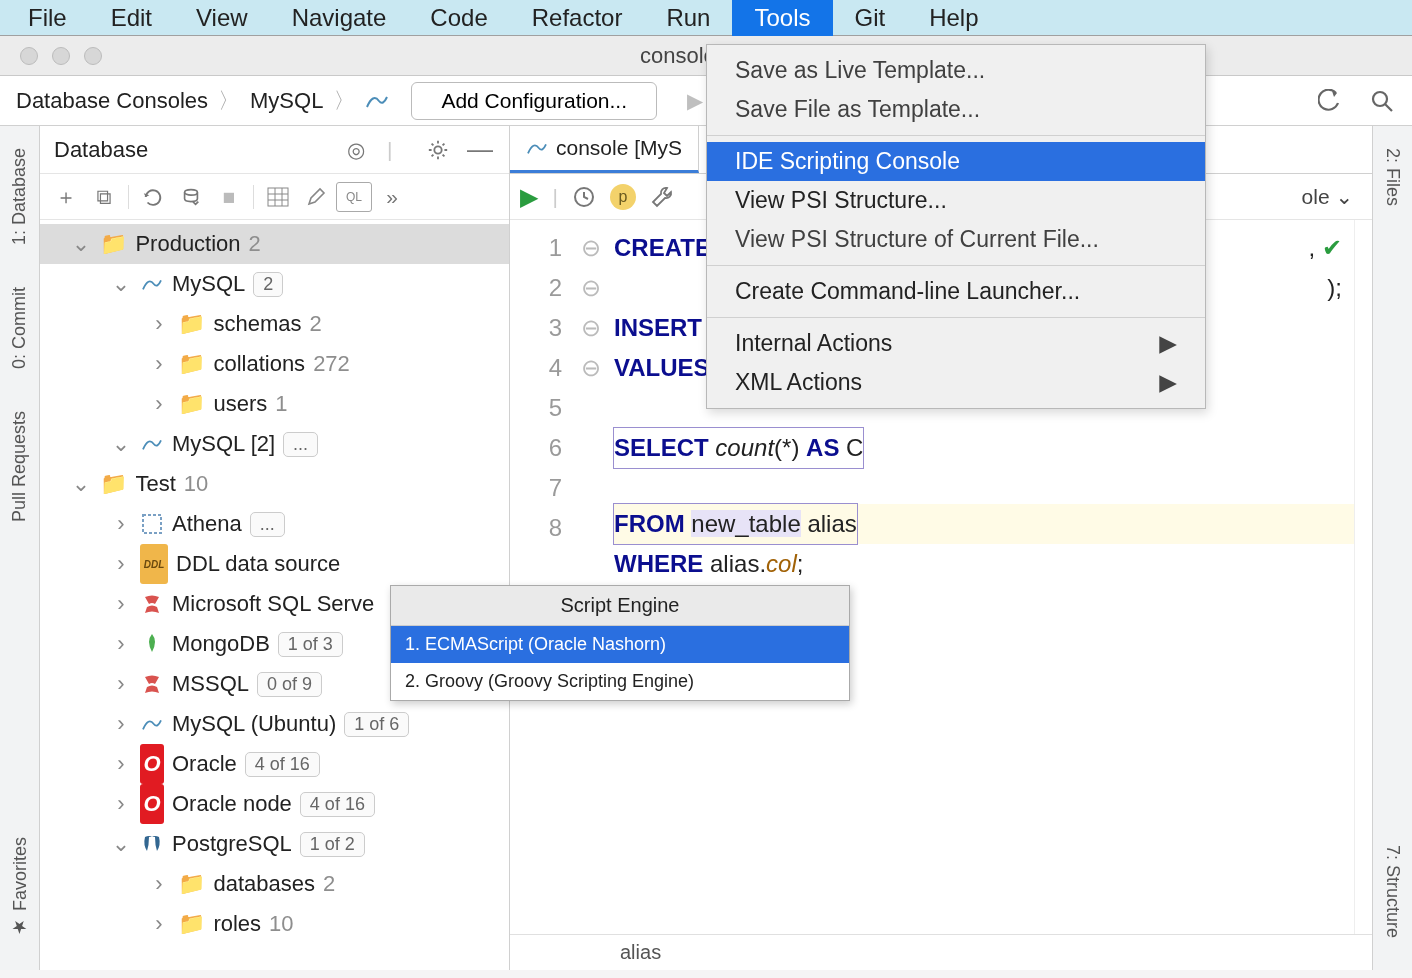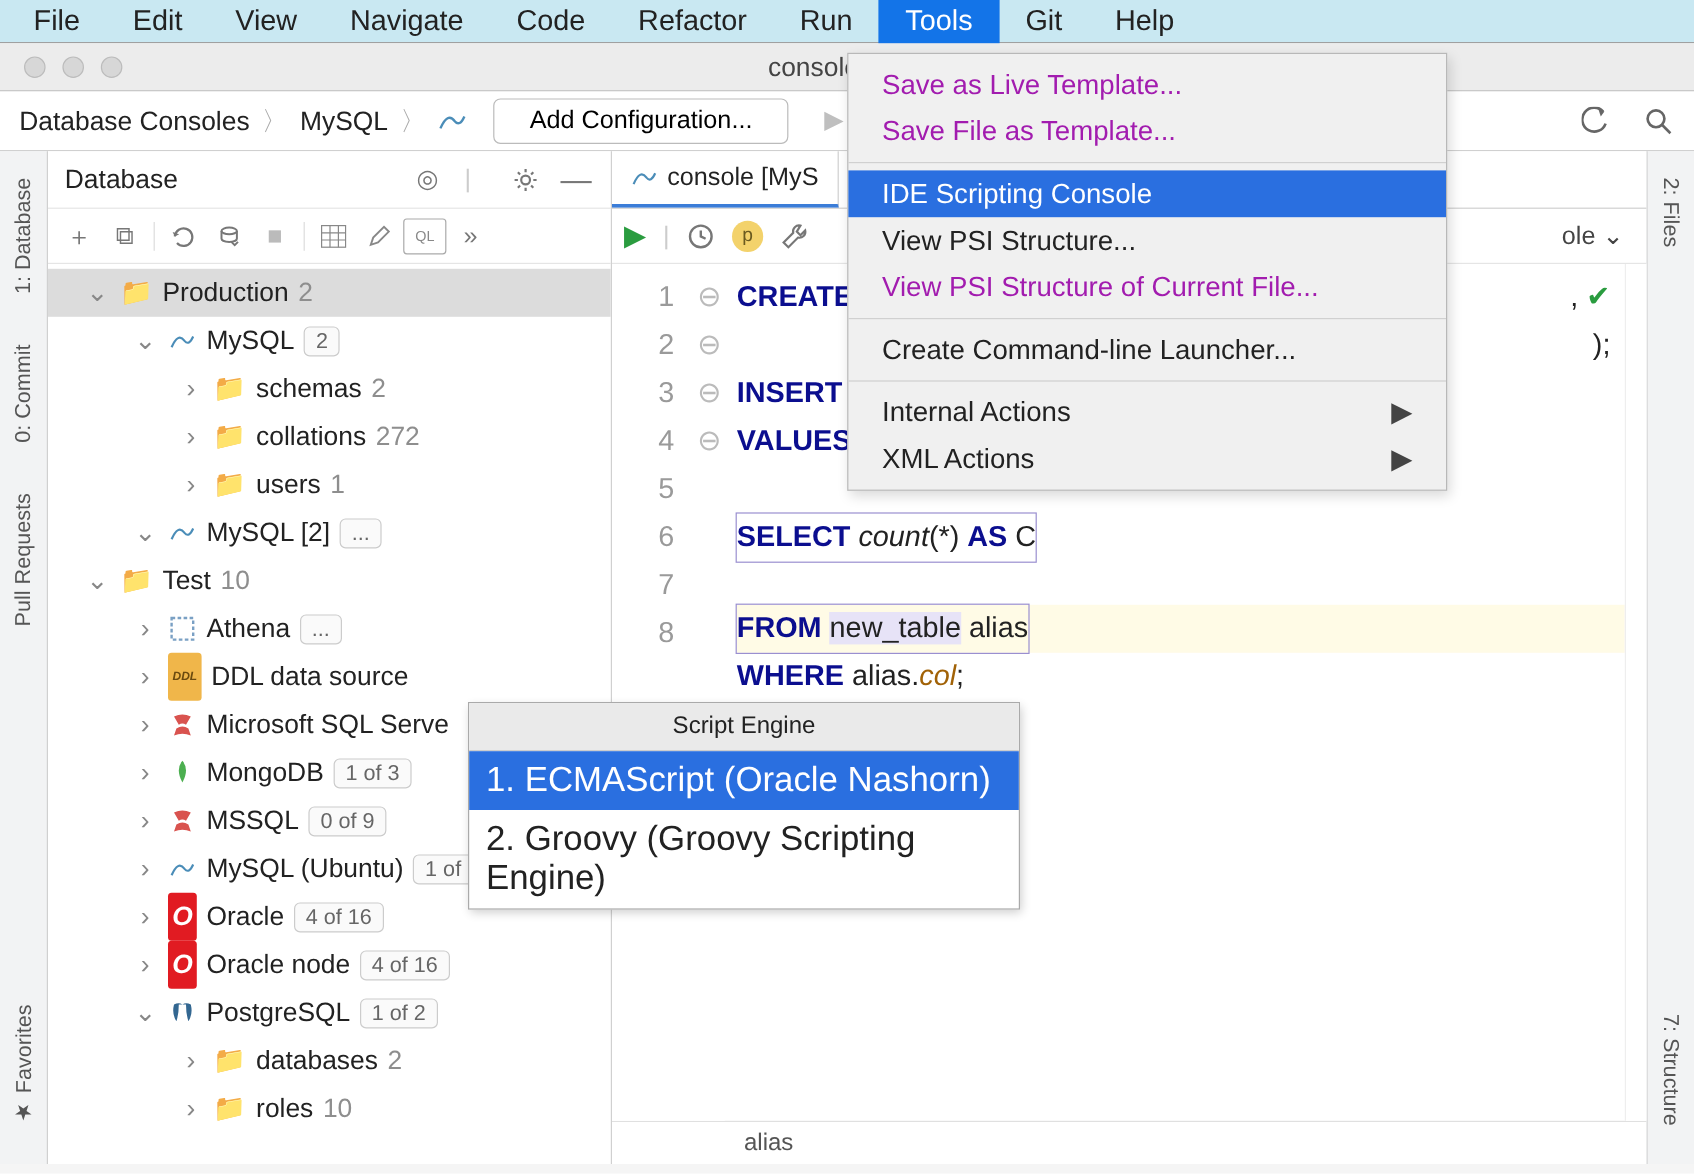--- a/index.html
+++ b/index.html
@@ -73,28 +73,28 @@
 .tbl { background: #e7e3f7; }
 .col { color: #a16207; font-style: italic; }
 .outline { outline: 1px solid #9a8fd0; }
 
 .err-stripe { width: 18px; background: #fff; border-left: 1px solid #eee; position: relative; }
 
 .crumbbar { height: 36px; border-top: 1px solid #e0e0e0; display: flex; align-items: center; padding: 0 110px; font-size: 20px; color: #555; }
 
 .tools-menu { position: absolute; top: 44px; left: 706px; width: 500px; background: #f0f0f0; border: 1px solid #b8b8b8; box-shadow: 2px 4px 10px rgba(0,0,0,.15); z-index: 50; padding: 6px 0; }
 .tools-menu .mi { padding: 6px 28px; font-size: 23px; color: #222; cursor: pointer; display: flex; align-items: center; }
-.tools-menu .mi.disabled { color: #a21caf; cursor: default; }
+.tools-menu .mi.disabled { color: #404040; cursor: default; }
 .tools-menu .mi.sel { background: #2a6fe0; color: #fff; }
 .tools-menu .msep { height: 1px; background: #d0d0d0; margin: 6px 0; }
 .tools-menu .mi .arrow { margin-left: auto; color: #444; }
 
 .script-popup { position: absolute; top: 585px; left: 390px; width: 460px; background: #fff; border: 1px solid #aaa; box-shadow: 2px 3px 8px rgba(0,0,0,.2); z-index: 60; }
 .script-popup .hdr { background: #eaeaea; text-align: center; padding: 8px; font-size: 20px; border-bottom: 1px solid #ccc; }
-.script-popup .opt { padding: 8px 14px; font-size: 29px; cursor: pointer; }
+.script-popup .opt { padding: 8px 14px; font-size: 18px; cursor: pointer; }
 .script-popup .opt.sel { background: #2a6fe0; color: #fff; }
 
 svg { display: block; }
 </style>
 </head>
 <body>
 
 <div class="menubar">
   <div class="menubar-item">File</div>
   <div class="menubar-item">Edit</div>

